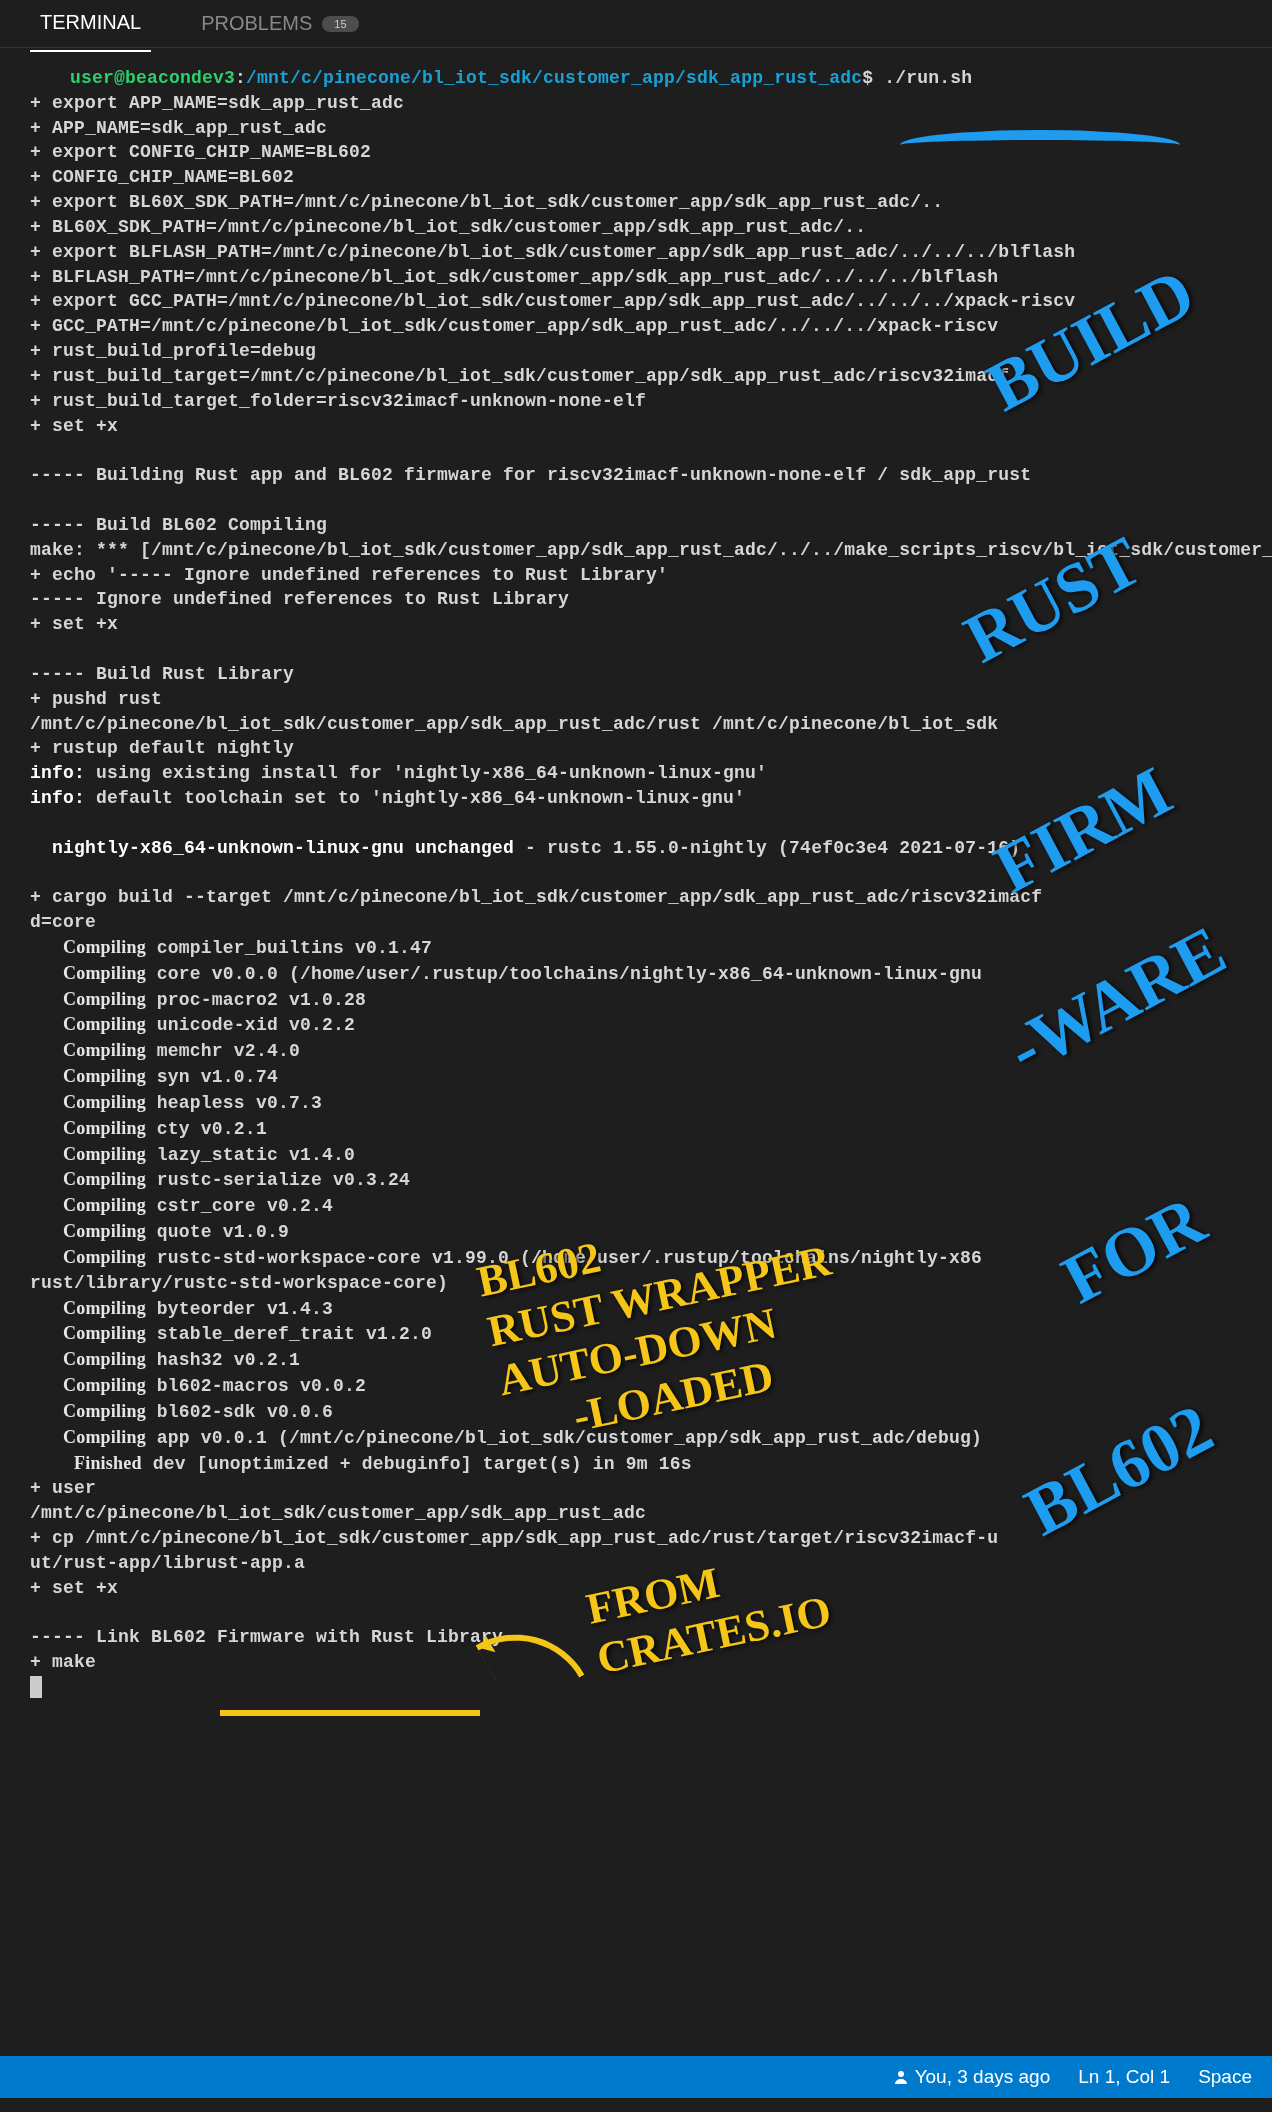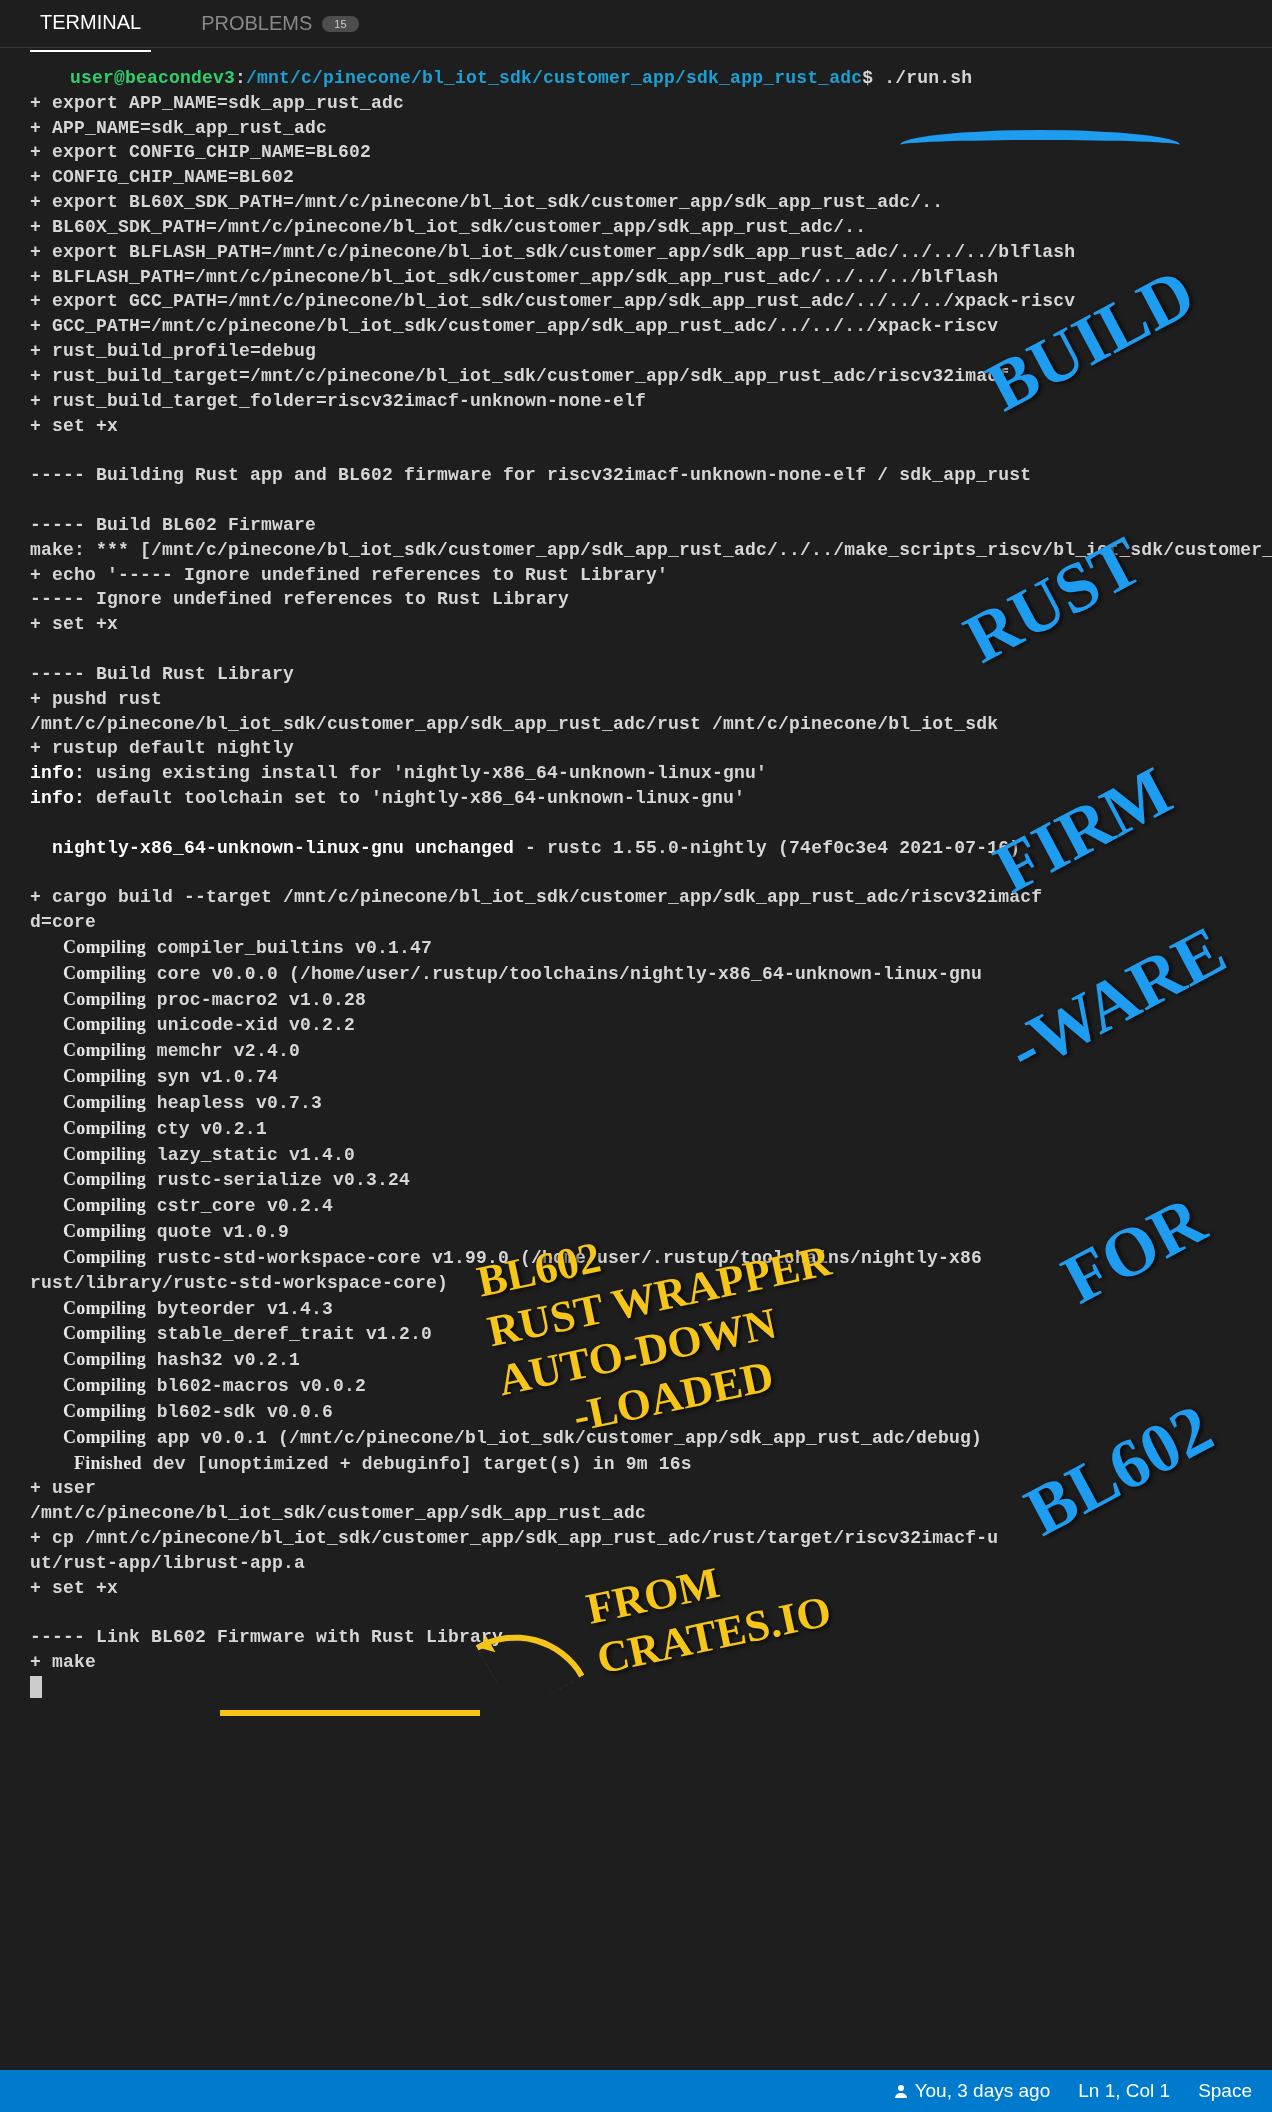--- a/index.html
+++ b/index.html
@@ -51,21 +51,21 @@
     letter-spacing: 0.2px;
     position: relative;
   }
   .g  { color: #e5e5e5; font-family: Liberation Serif, serif; } 
   .c  { color: #1aa0d4; } 
   .u  { color: #2dd06b; margin-left: 40px; } 
   .w  { color: #d6d6d6; }
   .bold { font-weight: 700; color:#fff; }
   .statusbar {
     position: absolute;
-    bottom: 0;
+    bottom: 14px;
     left: 0;
     right: 0;
     height: 42px;
     background: #007acc;
     color: #fff;
     display: flex;
     align-items: center;
     justify-content: flex-end;
     padding: 0 20px;
     gap: 28px;
@@ -141,21 +141,21 @@
 <span class="w">+ BLFLASH_PATH=/mnt/c/pinecone/bl_iot_sdk/customer_app/sdk_app_rust_adc/../../../blflash</span>
 <span class="w">+ export GCC_PATH=/mnt/c/pinecone/bl_iot_sdk/customer_app/sdk_app_rust_adc/../../../xpack-riscv</span>
 <span class="w">+ GCC_PATH=/mnt/c/pinecone/bl_iot_sdk/customer_app/sdk_app_rust_adc/../../../xpack-riscv</span>
 <span class="w">+ rust_build_profile=debug</span>
 <span class="w">+ rust_build_target=/mnt/c/pinecone/bl_iot_sdk/customer_app/sdk_app_rust_adc/riscv32imacf</span>
 <span class="w">+ rust_build_target_folder=riscv32imacf-unknown-none-elf</span>
 <span class="w">+ set +x</span>
 <span class="w"></span>
 <span class="w">----- Building Rust app and BL602 firmware for riscv32imacf-unknown-none-elf / sdk_app_rust</span>
 <span class="w"></span>
-<span class="w">----- Build BL602 Firmware</span>
+<span class="w">----- Build BL602 Compiling</span>
 <span class="w">make: *** [/mnt/c/pinecone/bl_iot_sdk/customer_app/sdk_app_rust_adc/../../make_scripts_riscv/bl_iot_sdk/customer_app/sdk_app_rust_adc/build_out/sdk_app_rust_adc.elf] Error 1</span>
 <span class="w">+ echo '----- Ignore undefined references to Rust Library'</span>
 <span class="w">----- Ignore undefined references to Rust Library</span>
 <span class="w">+ set +x</span>
 <span class="w"></span>
 <span class="w">----- Build Rust Library</span>
 <span class="w">+ pushd rust</span>
 <span class="w">/mnt/c/pinecone/bl_iot_sdk/customer_app/sdk_app_rust_adc/rust /mnt/c/pinecone/bl_iot_sdk</span>
 <span class="w">+ rustup default nightly</span>
 <span class="bold">info:</span><span class="w"> using existing install for 'nightly-x86_64-unknown-linux-gnu'</span>

